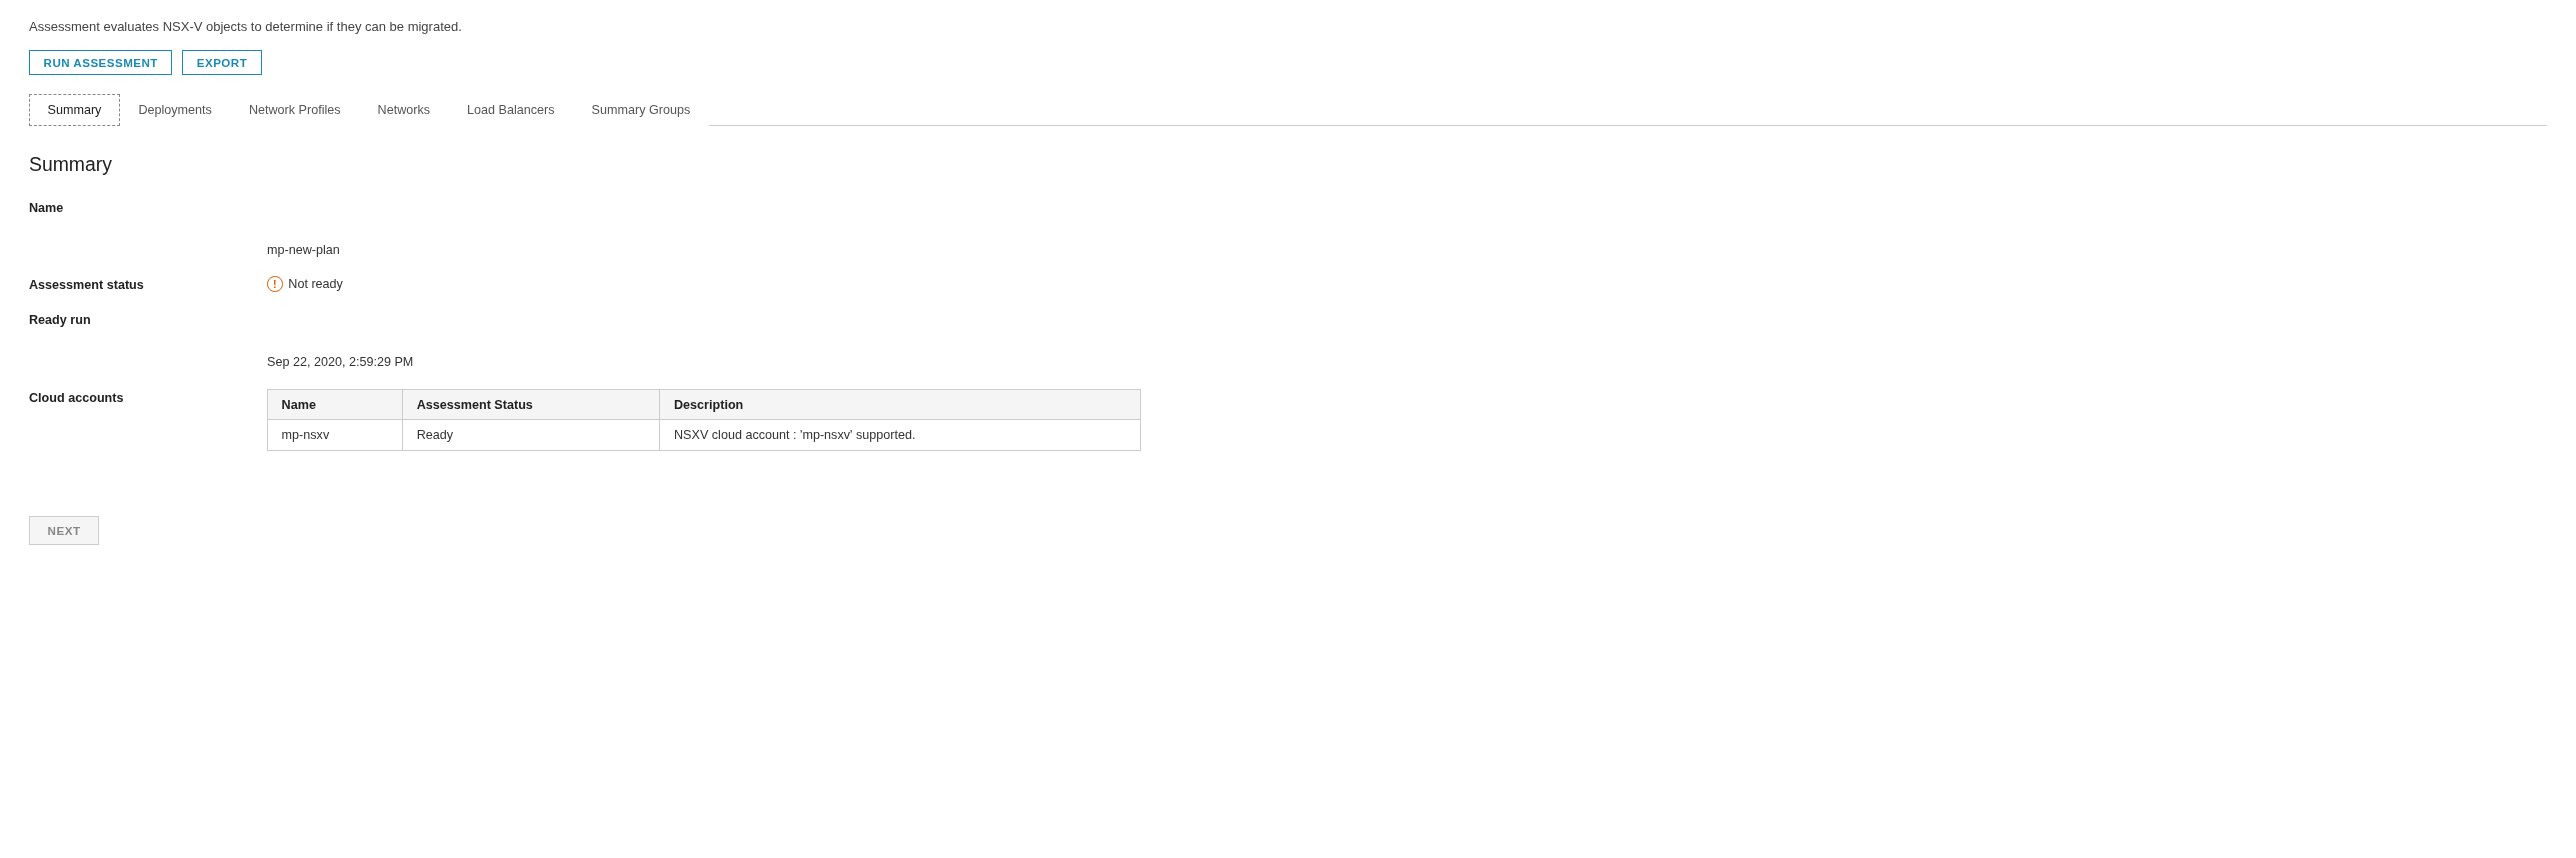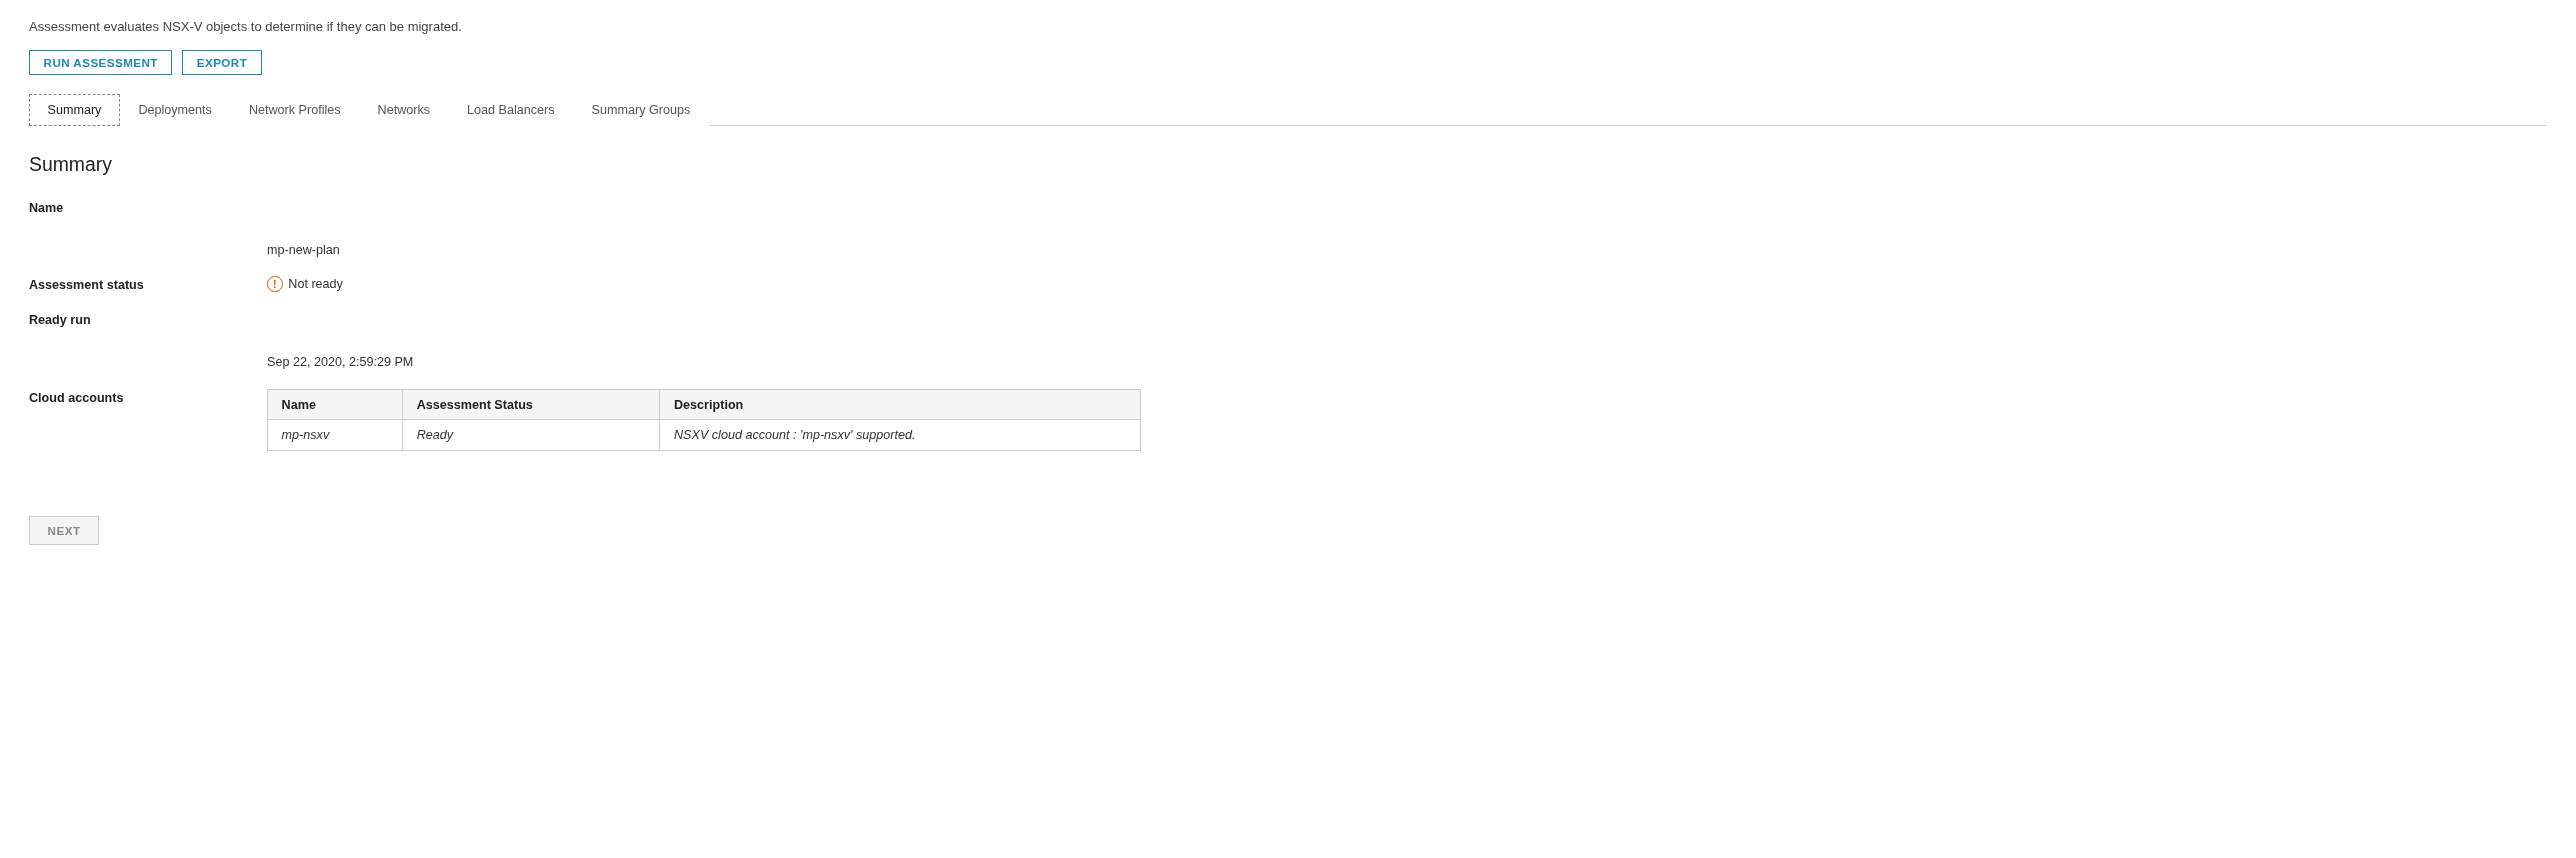--- a/index.html
+++ b/index.html
@@ -106,21 +106,20 @@
       border: 1px solid #ccc;
       padding: 7.8px 13.6px;
       text-align: left;
       font-weight: 600;
       color: #222;
     }
     .cloud-accounts-table td {
       border: 1px solid #ccc;
       padding: 7.8px 13.6px;
       color: #333;
-      font-style: italic;
     }
     .next-btn {
       margin-top: 46px;
       border: 1px solid #ccc;
       background: #f5f5f5;
       color: #888;
       padding: 6.8px 17.5px;
       font-size: 11.6px;
       font-weight: 600;
       letter-spacing: 0.05em;

